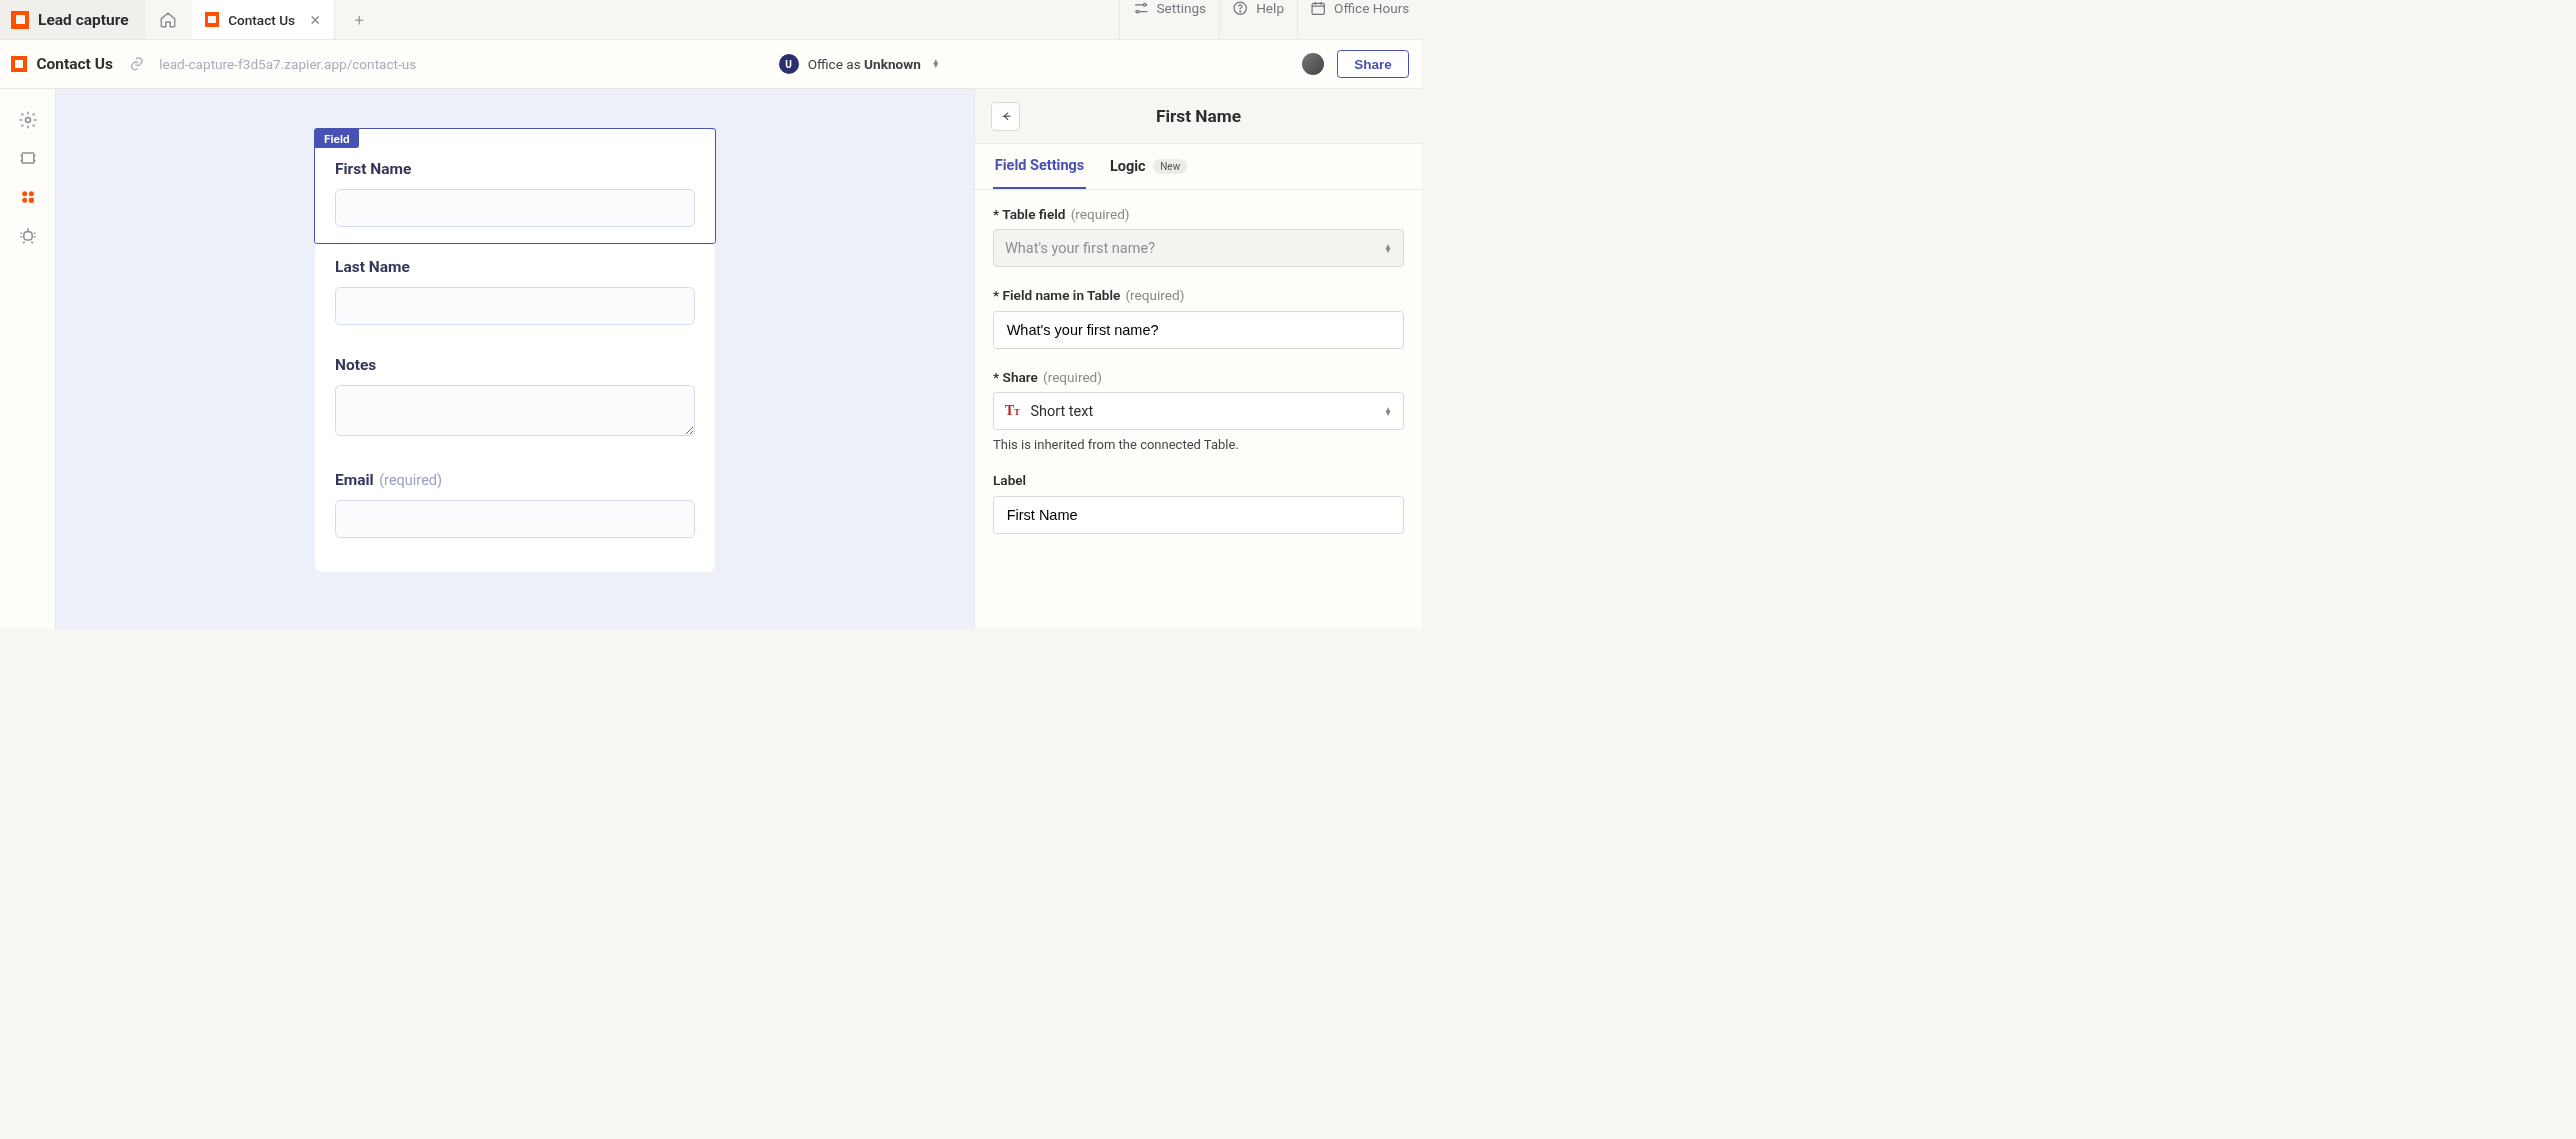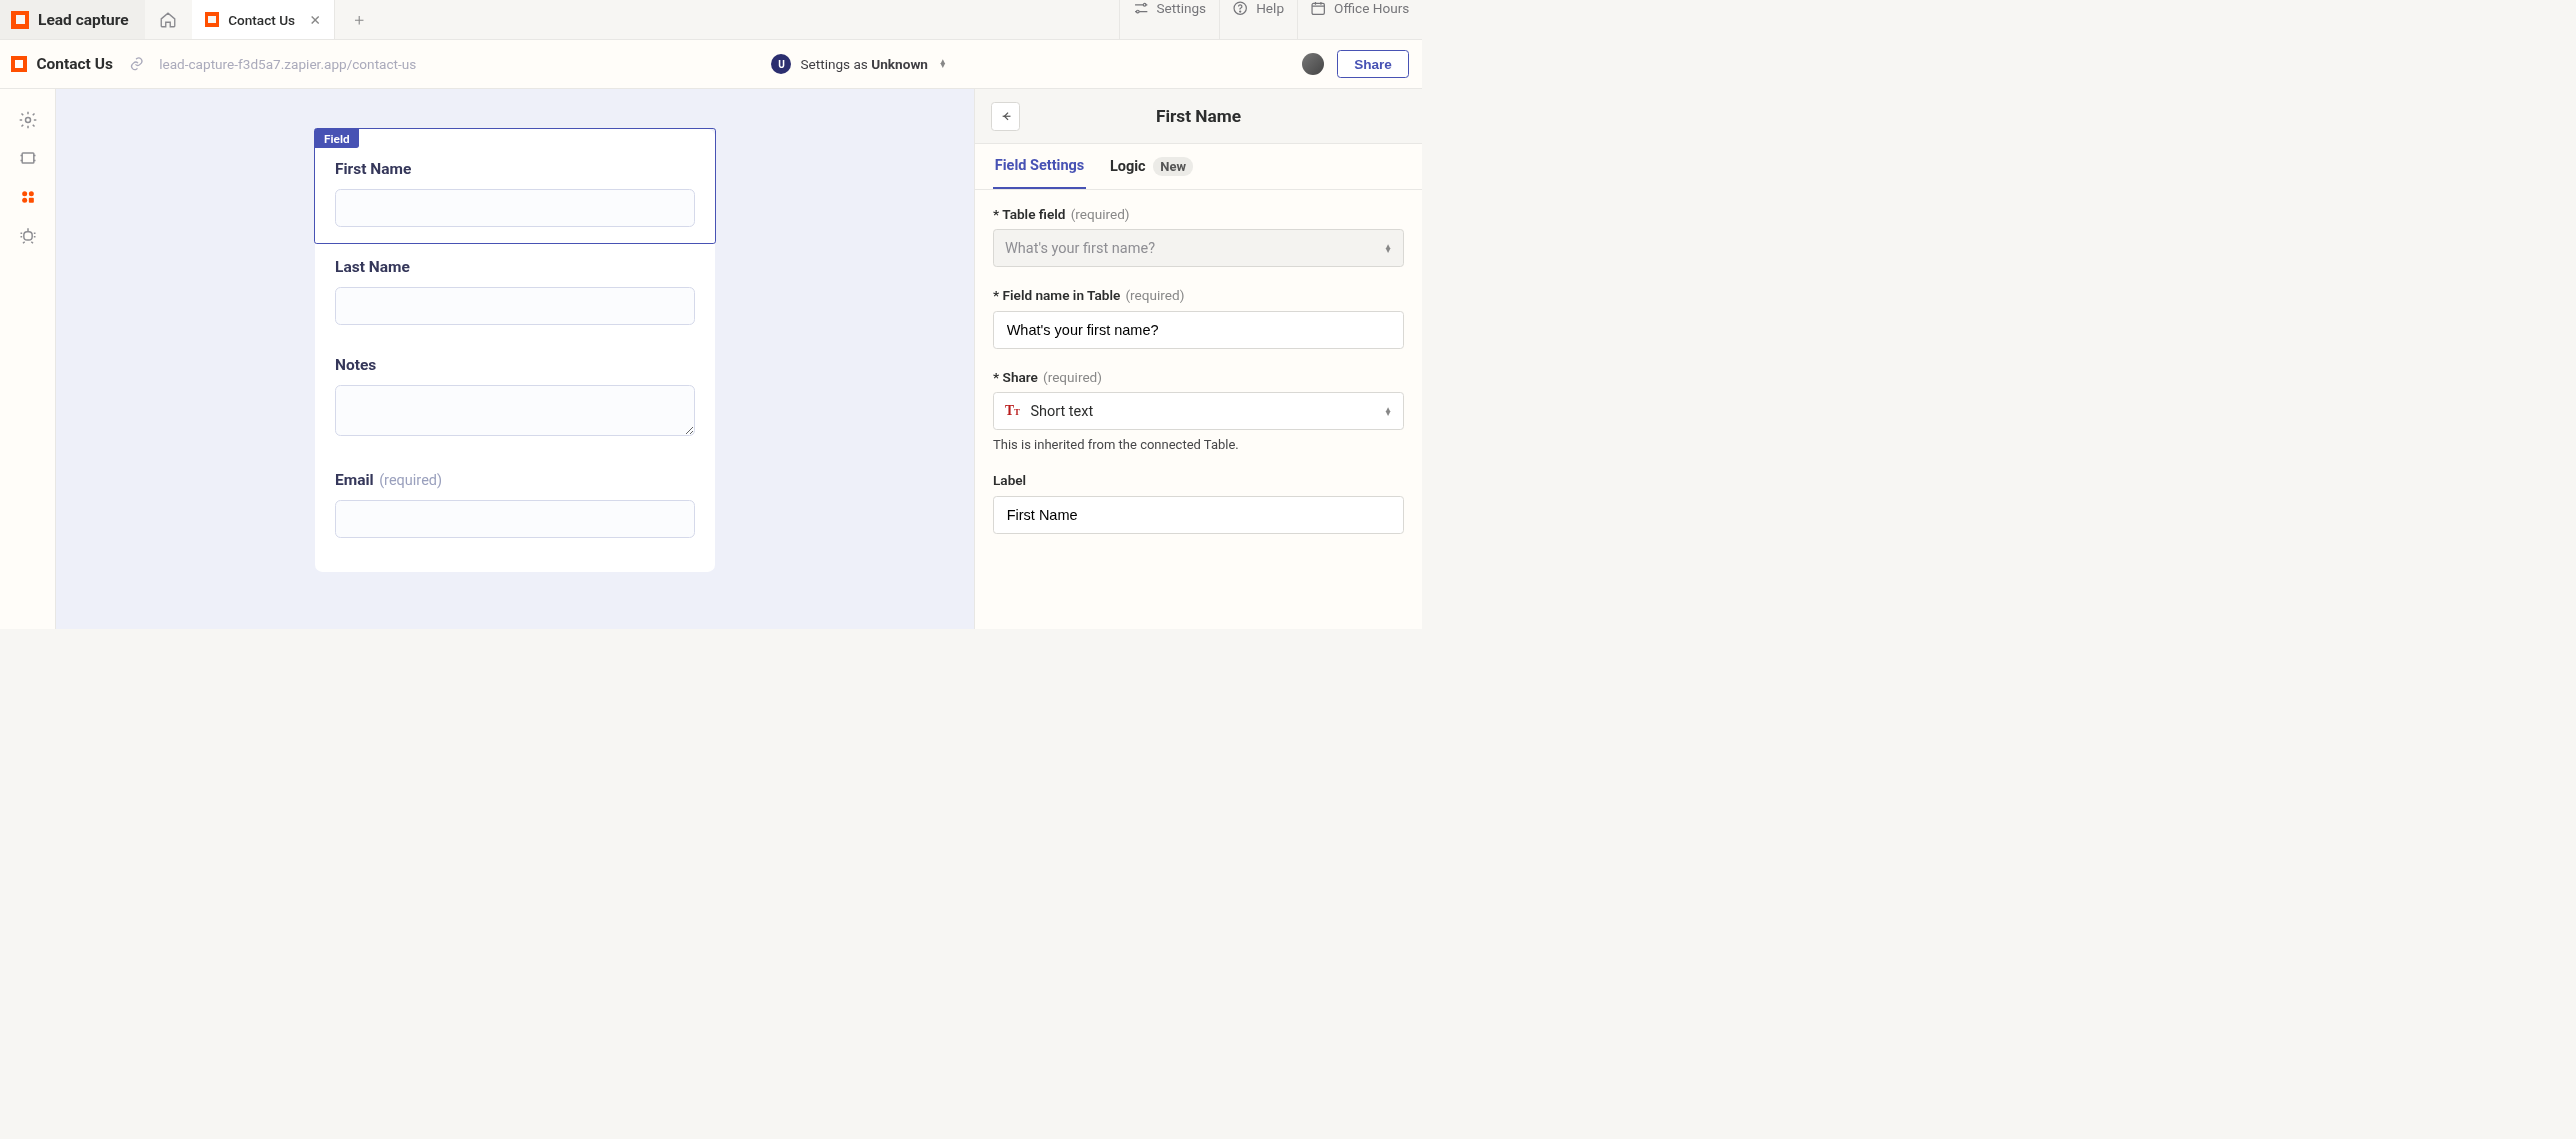--- a/index.html
+++ b/index.html
@@ -63,21 +63,21 @@
   textarea.text-input { height:51px; padding-top:9px; resize:both;}
 
   
   .settings-pane { width:448px; background:#fffdf9; border-left:0.9px solid #e8e7e4; display:flex; flex-direction:column;}
   .sp-header { display:flex; align-items:center; padding:12.7px 16.4px; border-bottom:0.9px solid #e8e7e4; background:#f7f6f3;}
   .back-btn { width:29px;height:29px;border:0.9px solid #d9d8d4;border-radius:3.6px;background:#fff;display:flex;align-items:center;justify-content:center;cursor:pointer;}
   .sp-title { flex:1; text-align:center; font-weight:700; font-size:17.3px; color:#2d2e2e; padding-right:29px;}
   .sp-tabs { display:flex; gap:22px; padding:0 18px; border-bottom:0.9px solid #e8e7e4; background:#fffdf9;}
   .sp-tab { padding:12.7px 1.8px; font-weight:700; font-size:14.5px; color:#2d2e2e; cursor:pointer; display:flex;align-items:center;gap:7.3px;}
   .sp-tab.active { color:#4752b4; border-bottom:2.7px solid #4752b4; }
-  .new-badge { background:#ecebe7; color:#555; font-size:13px; font-weight:700; padding:1.8px 7.3px; border-radius:9px;}
+  .new-badge { background:#ecebe7; color:#555; font-size:10px; font-weight:400; padding:1.8px 7.3px; border-radius:9px;}
   .sp-body { padding:16.4px 18px; overflow:auto; flex:1; display:flex; flex-direction:column; gap:20px;}
   .sp-group { display:flex; flex-direction:column; gap:7.3px;}
   .sp-label { font-size:13.6px; color:#2d2e2e; font-weight:600;}
   .sp-label .star { font-weight:700;}
   .sp-label .req { color:#888; font-weight:400; margin-left:1.8px;}
   .select-box { border:0.9px solid #d9d8d4; border-radius:3.6px; background:#f4f3f0; height:38px; display:flex; align-items:center; padding:0 11px; color:#8e8e93; font-size:14.5px; justify-content:space-between;}
   .select-box.white { background:#fff; color:#2d2e2e;}
   .input-box { border:0.9px solid #d9d8d4; border-radius:3.6px; height:38px; padding:0 12.7px; font-size:14.5px; background:#fff;}
   .helper { font-size:13px; color:#474749;}
   .type-icon { display:inline-flex;align-items:center;gap:9px;}
@@ -137,21 +137,21 @@
     <span class="orange-logo"></span>
     <span class="context-title">Contact Us</span>
     <svg class="link-icon" viewBox="0 0 24 24" width="15.5" height="15.5" fill="none" stroke="currentColor" stroke-width="2">
         <path d="M10 13a5 5 0 0 0 7 0l2-2a5 5 0 0 0-7-7l-1 1"></path>
         <path d="M14 11a5 5 0 0 0-7 0l-2 2a5 5 0 0 0 7 7l1-1"></path>
       </svg>
     <span class="context-url">lead-capture-f3d5a7.zapier.app/contact-us</span>
   </div>
   <div class="context-center">
     <span class="u-badge">U</span>
-    <span class="viewing-text"><span>Settings as </span><b>Unknown</b></span>
+    <span class="viewing-text"><span>Office as </span><b>Unknown</b></span>
     <span class="updown-caret">
         <span>▲</span>
         <span>▼</span>
       </span>
   </div>
   <div class="context-right">
     <div class="avatar"></div>
     <button class="share-btn">Share</button>
   </div>
 </div>

